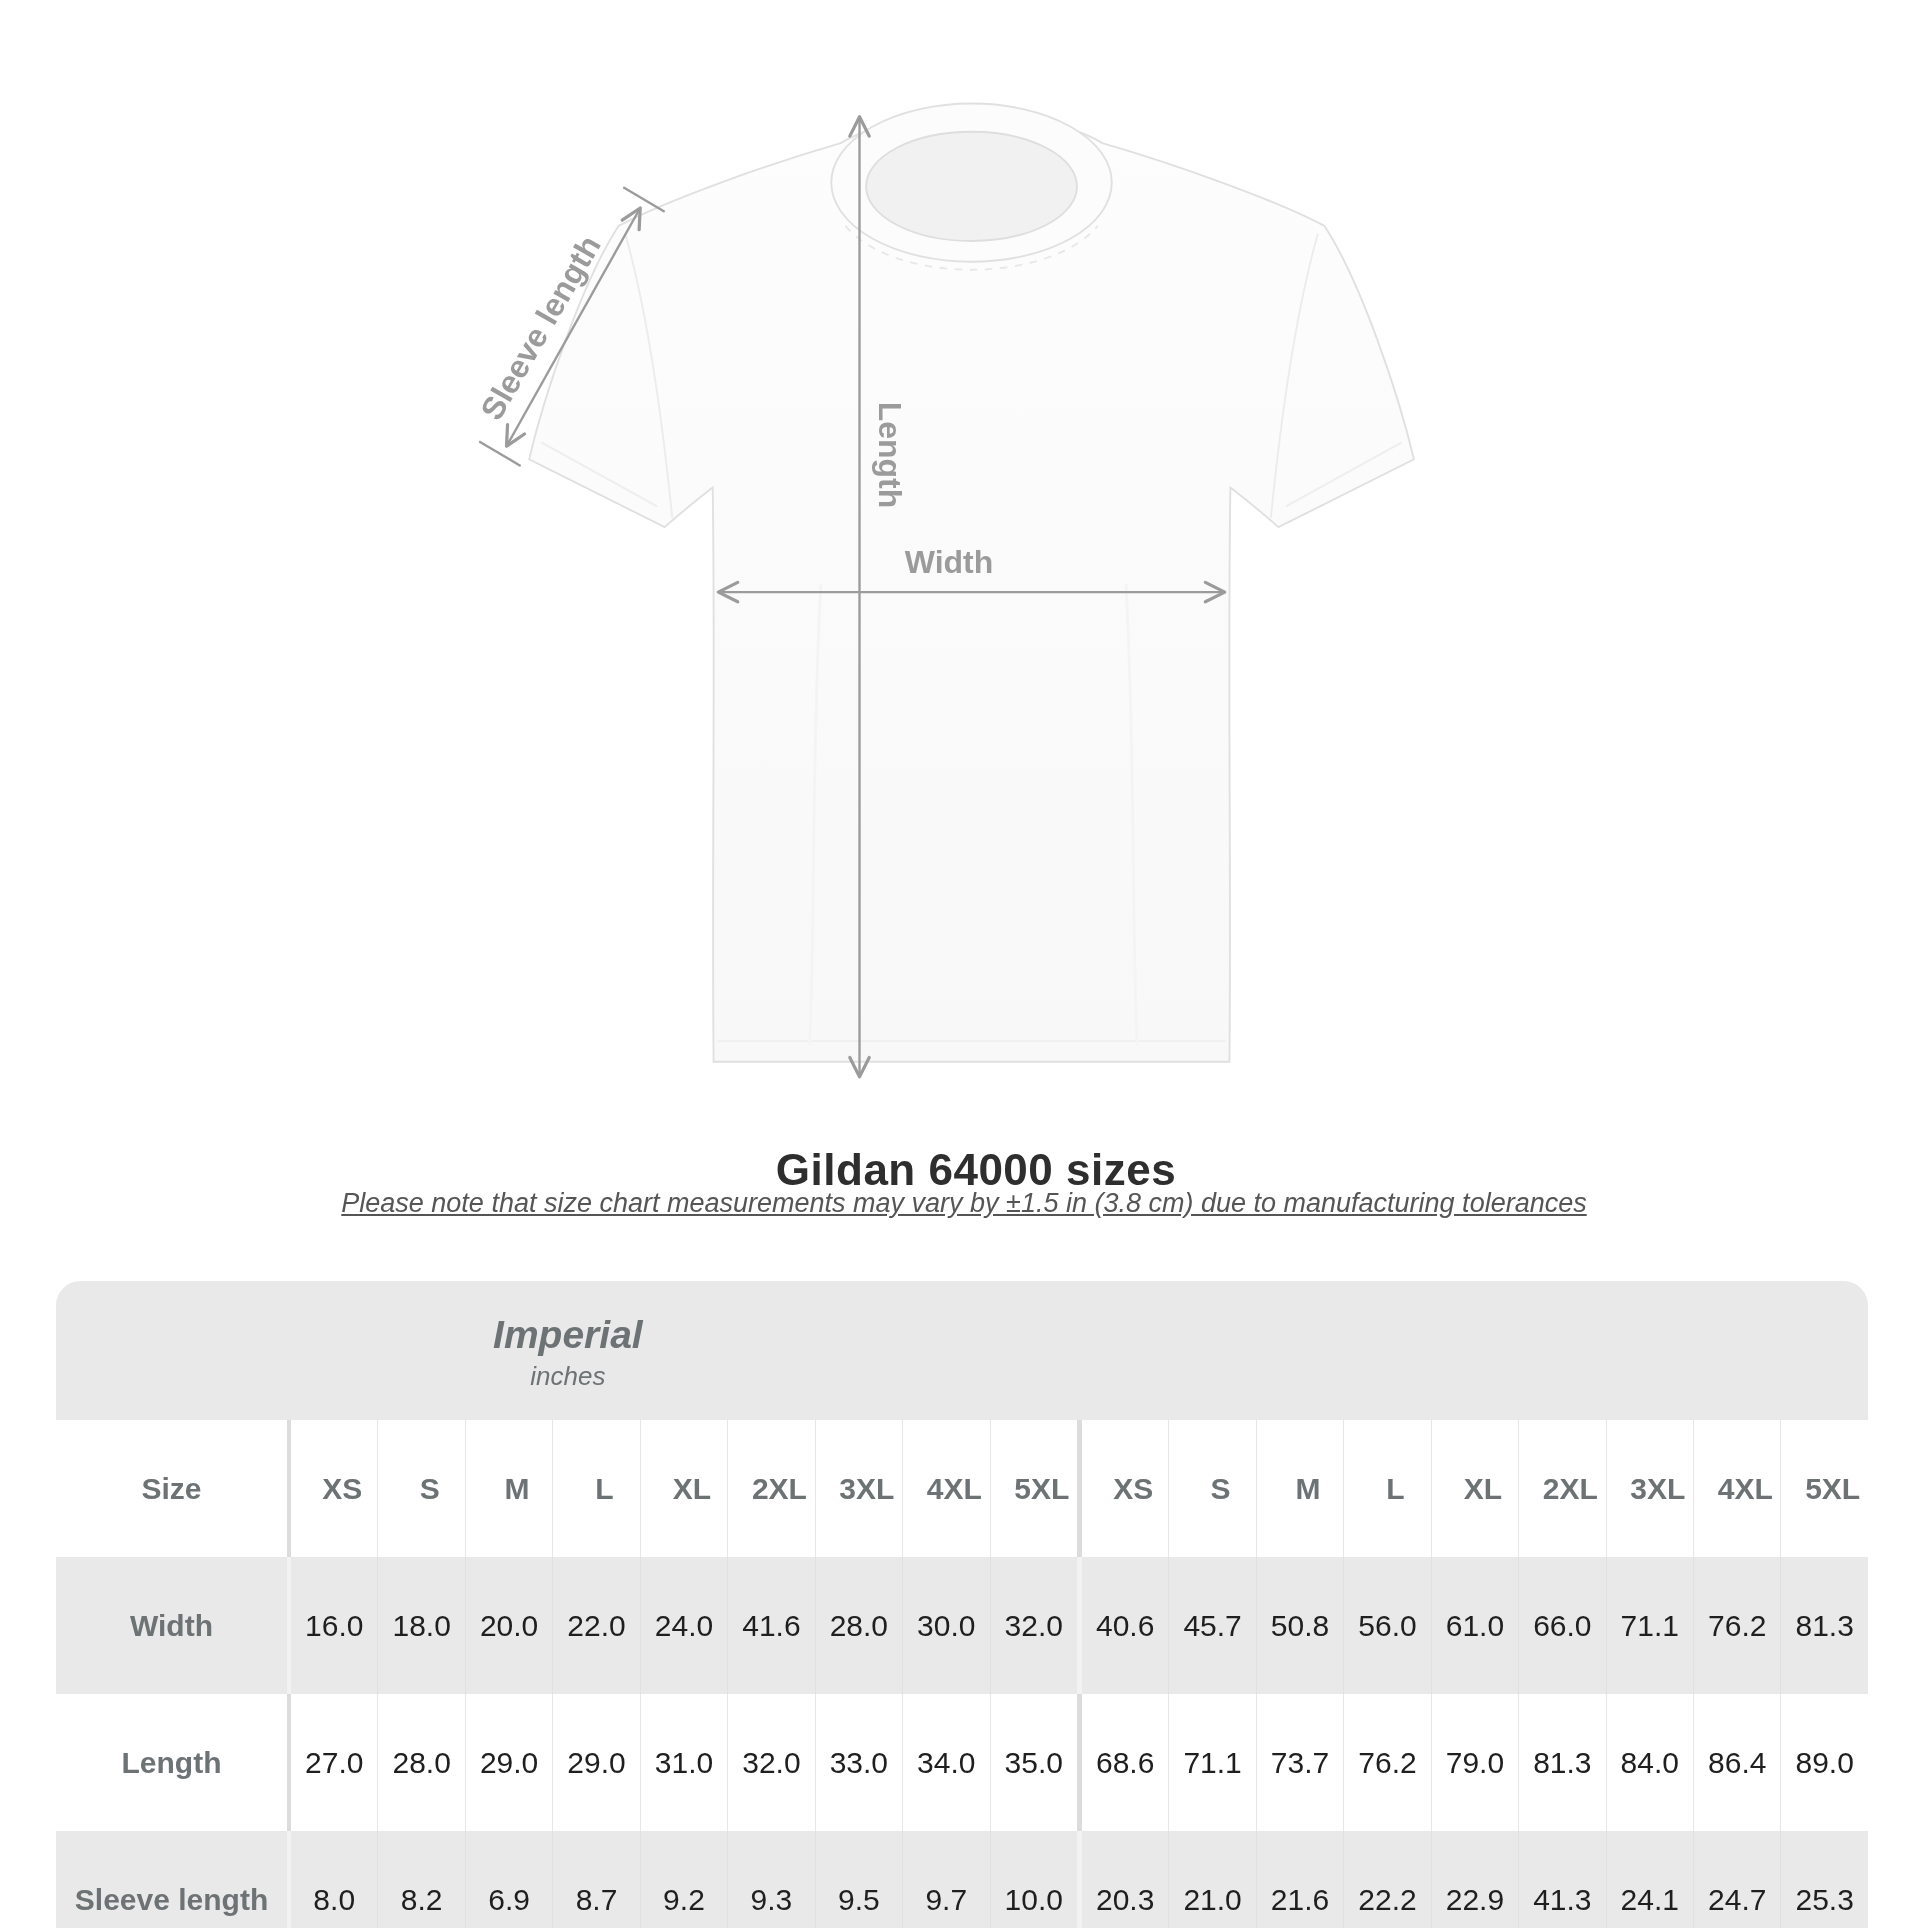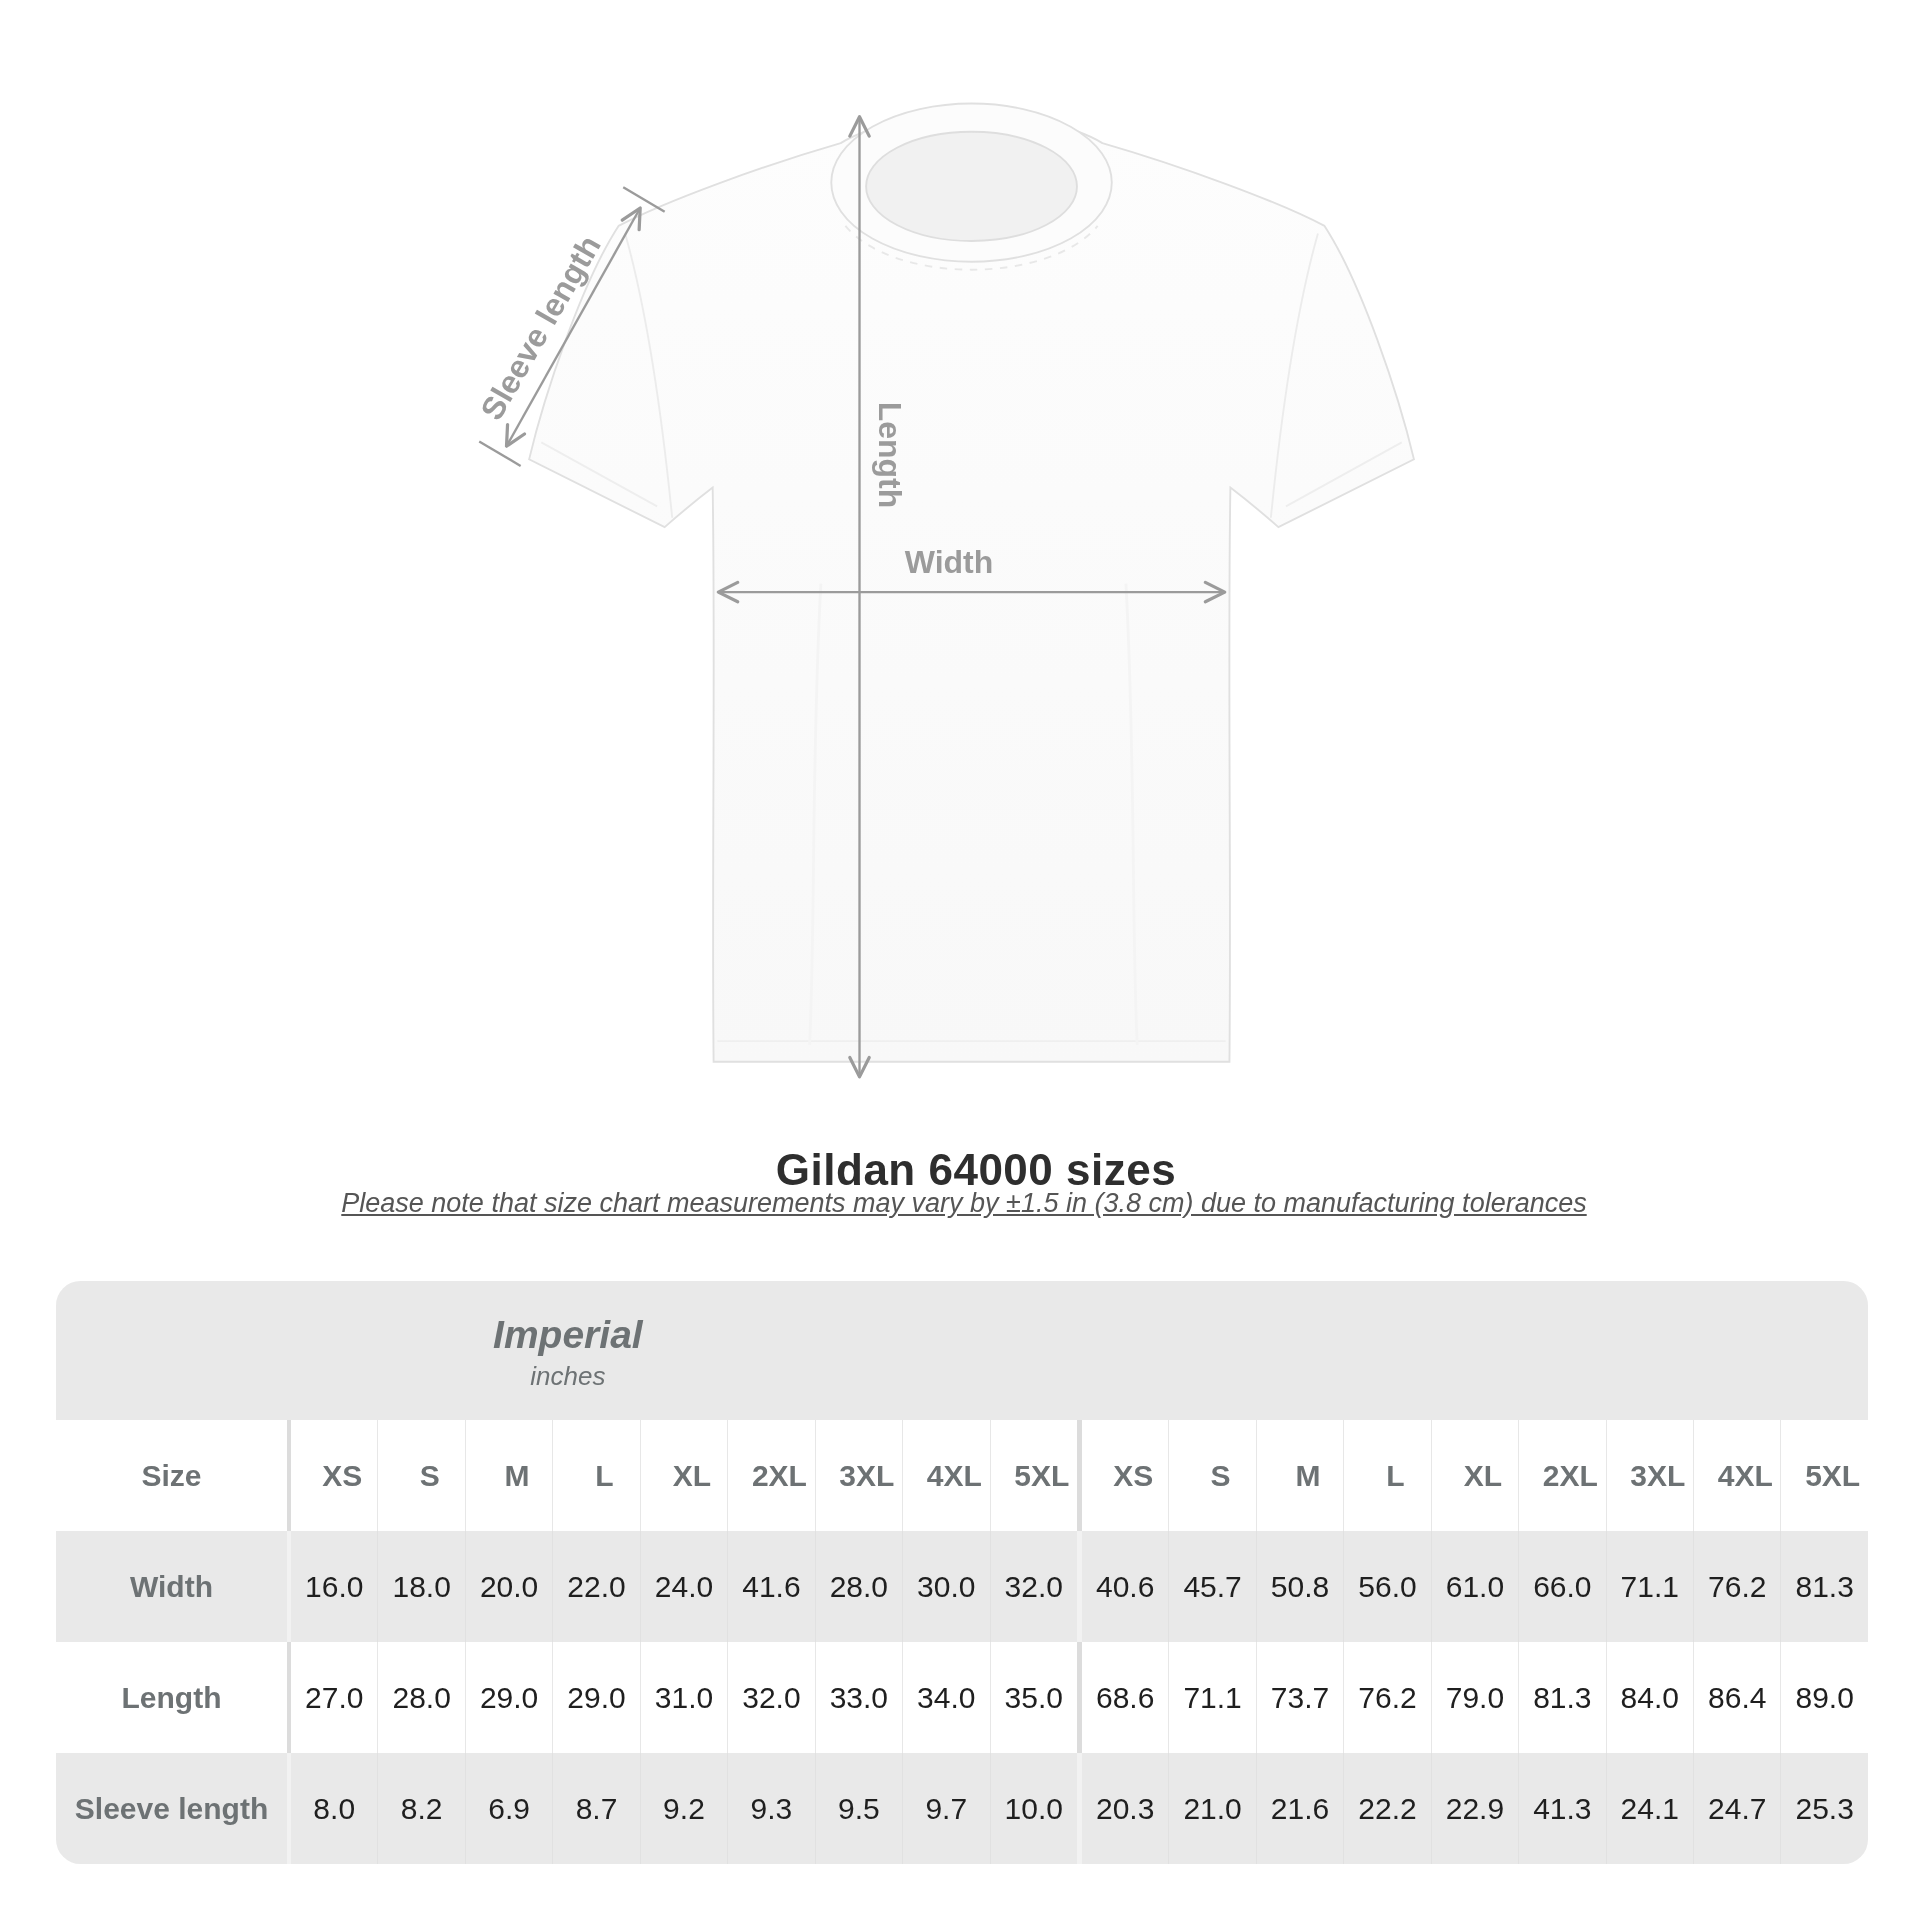--- a/index.html
+++ b/index.html
@@ -28,21 +28,21 @@
   .table-wrap{position:absolute;left:56px;top:1281px;width:1812px;}
   .unit-band{
     display:flex;height:139px;background:#e9e9e9;border-radius:24.5px 24.5px 0 0;
     color:#6d7274;
   }
   .unit{display:flex;flex-direction:column;align-items:center;justify-content:center;padding-top:3px;}
   .unit.imp{width:56.5%;}
   .unit.met{width:43.5%;}
   .unit-name{font-size:39px;font-weight:bold;font-style:italic;line-height:43px;}
   .unit-sub{font-size:26px;font-style:italic;margin-top:5px;}
-  .t-row{display:flex;height:111px;}
+  .t-row{display:flex;height:137px;}
   .t-row.white{background:#ffffff;--sep:#e7e7e7;--wide:#dcdcdc;}
   .t-row.gray{background:#e9e9e9;--sep:#e1e1e1;--wide:#f2f2f2;}
   .t-row:last-child{border-radius:0 0 24.5px 24.5px;overflow:hidden;}
   .cell{
     flex:1 1 0;display:flex;align-items:center;justify-content:center;
     font-size:30px;color:#1f1f1f;border-left:1.9px solid var(--sep);
   }
   .cell.lab{
     flex:0 0 231px;border-left:none;font-weight:bold;color:#6d7274;
   }

